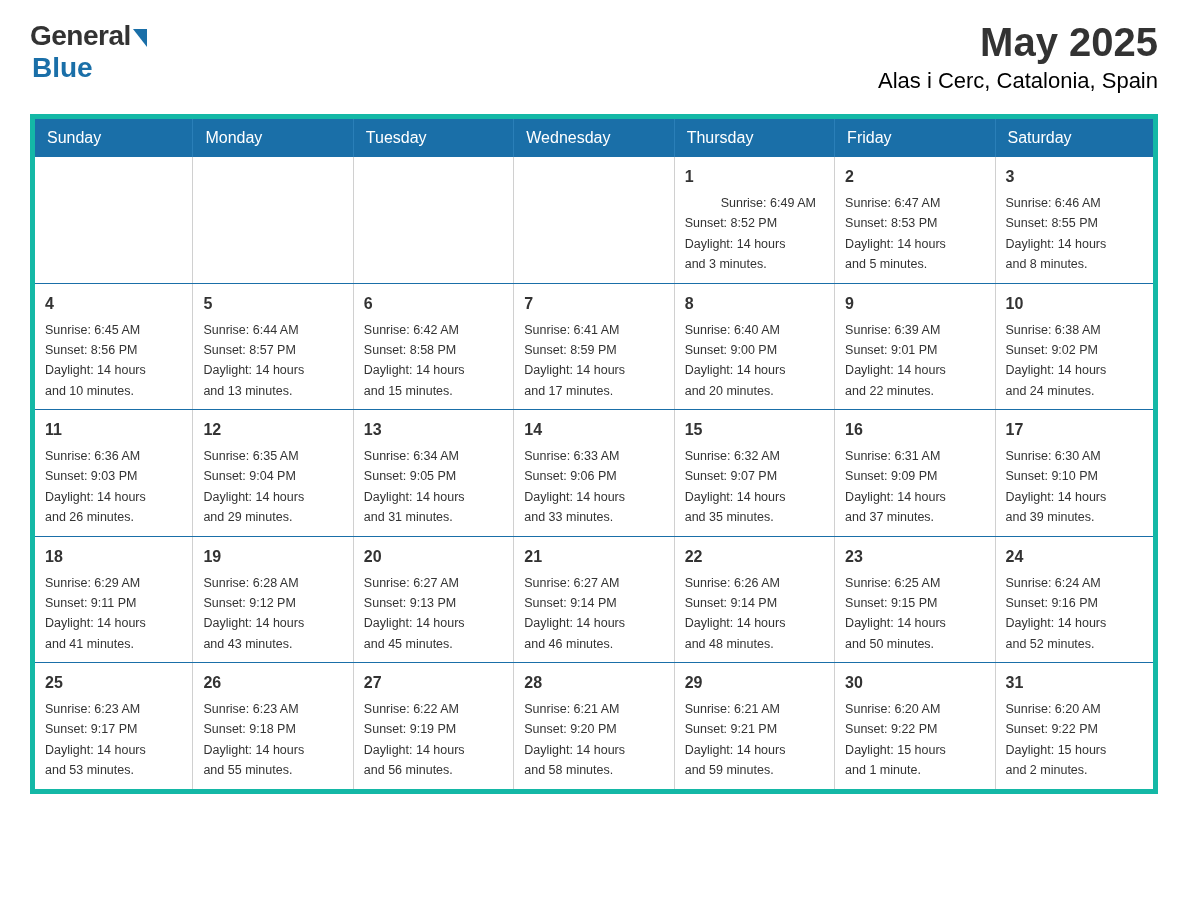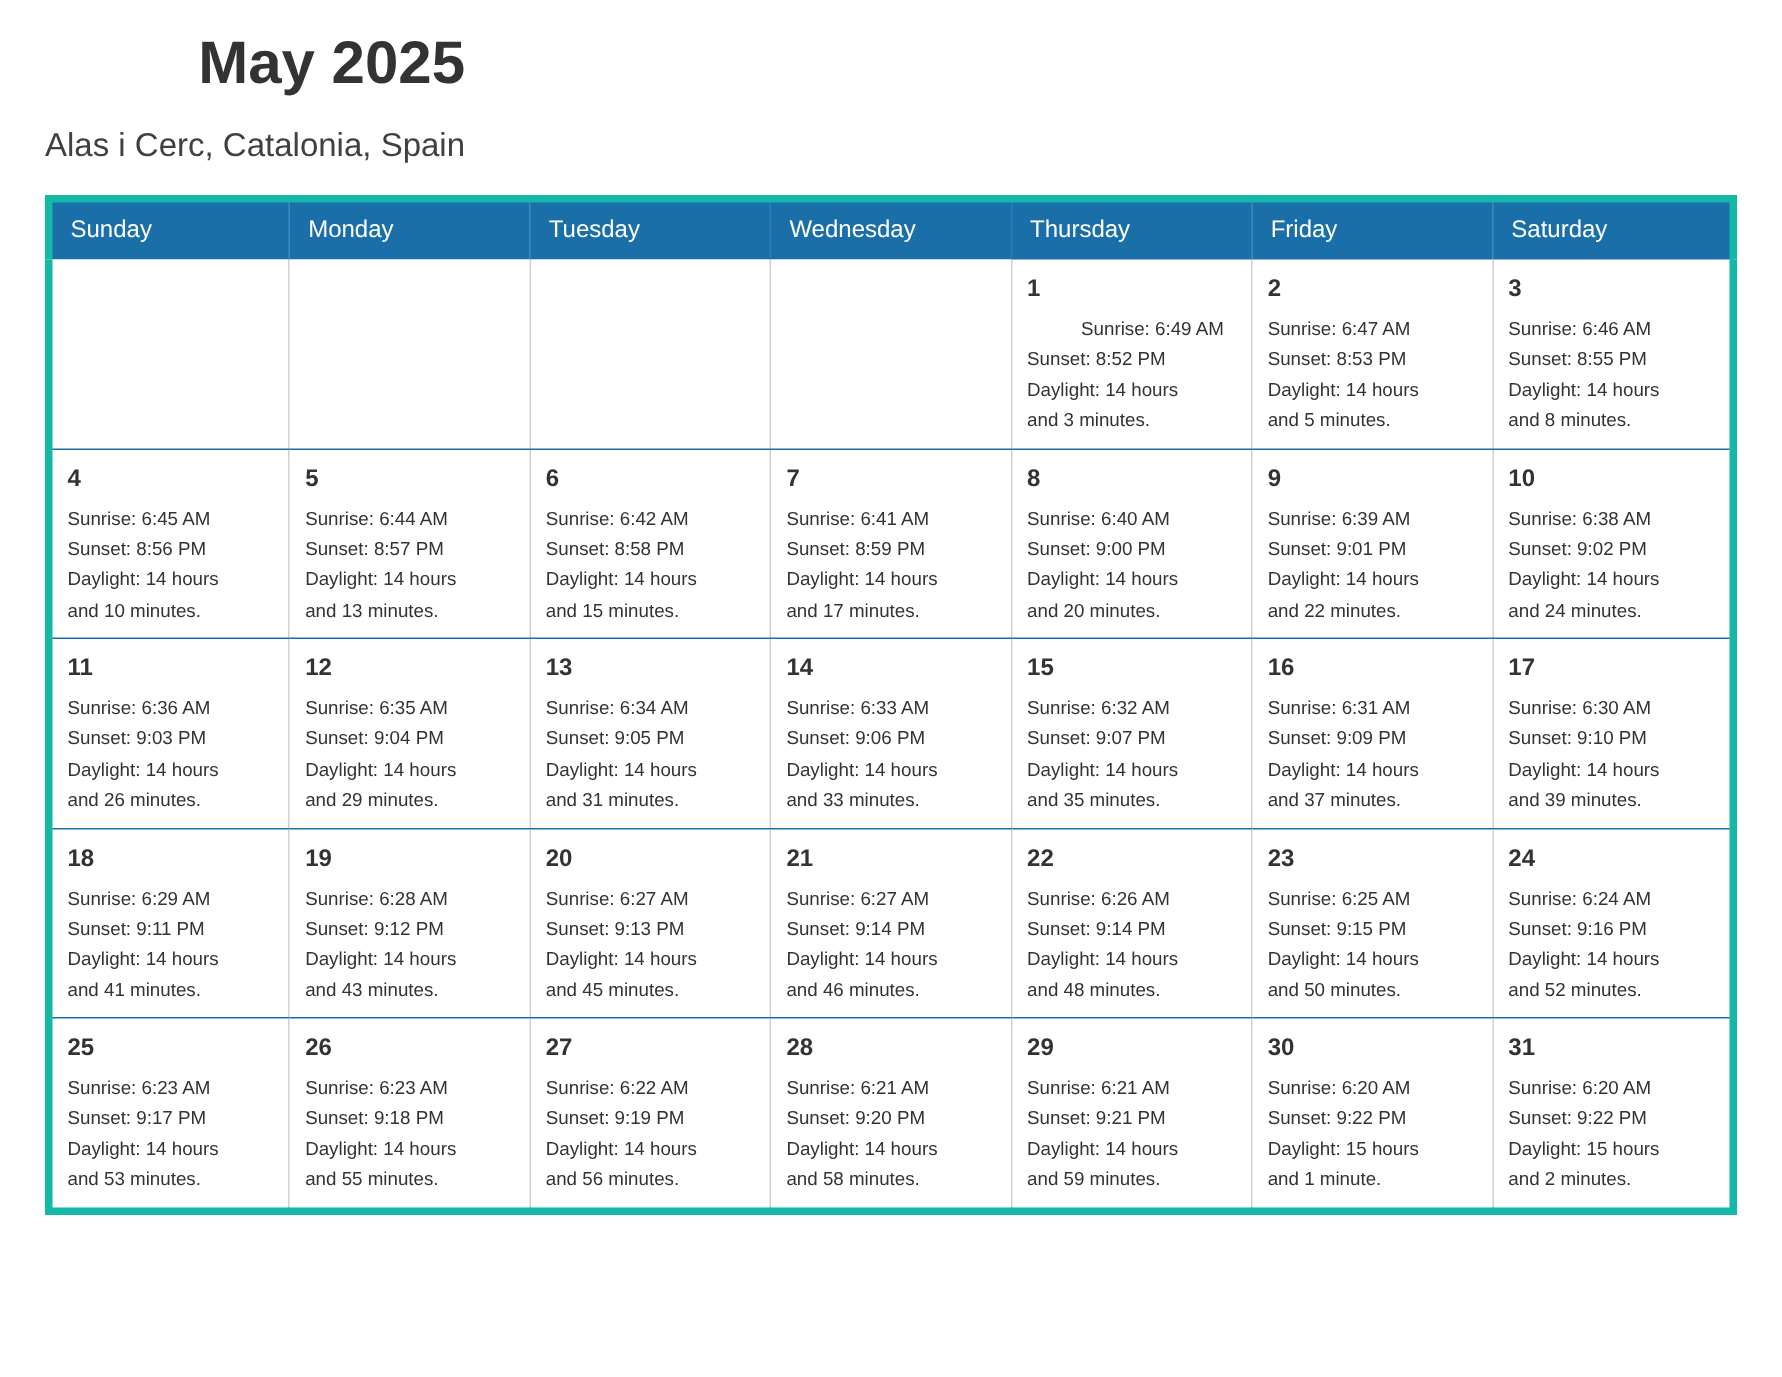--- a/index.html
+++ b/index.html
@@ -50,22 +50,22 @@
       text-align: right;
     }
     .month-title {
       font-size: 40px;
       font-weight: bold;
       color: #333;
       line-height: 1.1;
     }
     .location-title {
       font-size: 22px;
-      color: #404040;
-      margin-top: 20px;
+      color: #000000;
+      margin-top: 4px;
     }
     .calendar {
       width: 100%;
       border-collapse: collapse;
       border: 5px solid #14b8a6;
     }
     .calendar th {
       background-color: #1a6fa8;
       color: #fff;
       text-align: left;
@@ -107,20 +107,27 @@
       line-height: 1.55;
     }
     .empty-cell {
       background: #fff;
     }
   </style>
 </head>
 <body>
 
 <div class="header">
+  <div class="logo">
+    <div class="logo-top">
+      <span class="logo-general">General</span>
+      <div class="logo-arrow"></div>
+    </div>
+    <span class="logo-blue">Blue</span>
+  </div>
   <div class="title-block">
     <div class="month-title">May 2025</div>
     <div class="location-title">Alas i Cerc, Catalonia, Spain</div>
   </div>
 </div>
 
 <table class="calendar">
   <thead>
     <tr>
     <th>Sunday</th>

